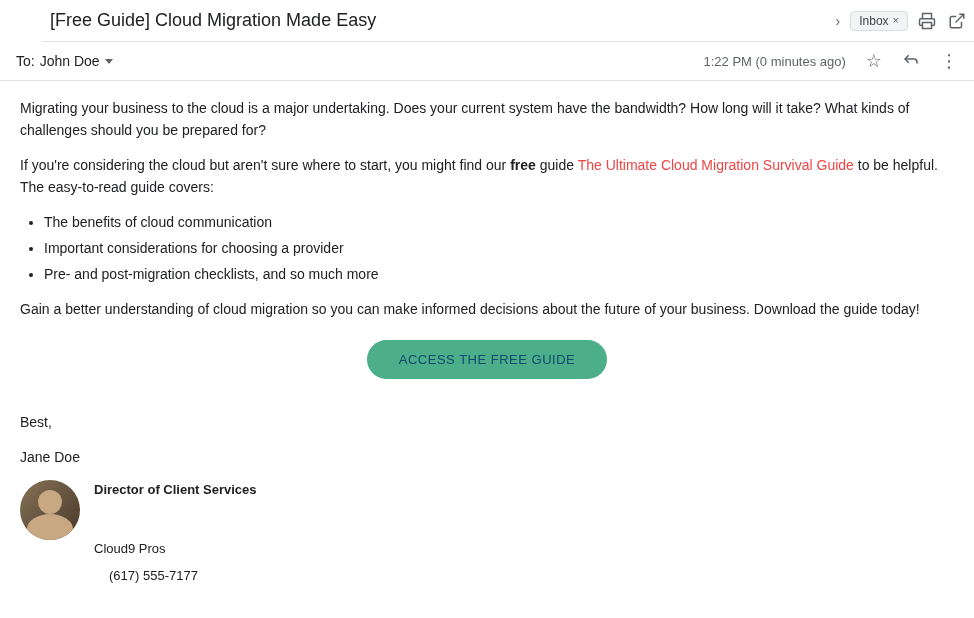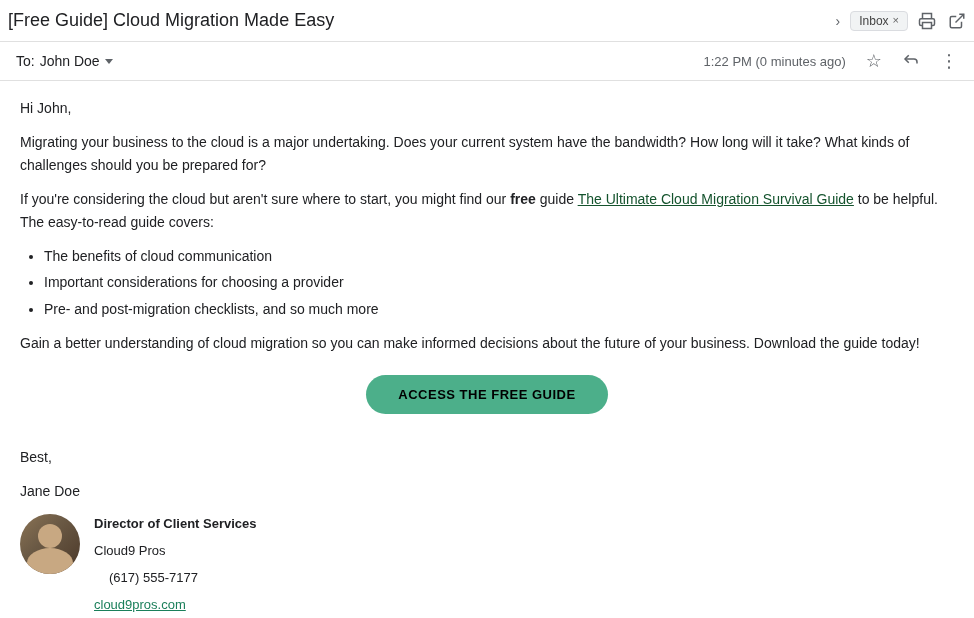--- a/index.html
+++ b/index.html
@@ -12,20 +12,21 @@
       min-height: 618px;
     }
 
     
     .email-header {
       display: flex;
       align-items: center;
       padding: 10px 8px;
       border-bottom: 1px solid #e0e0e0;
       gap: 10px;
+      margin-left: 42px;
     }
     .email-subject {
       font-size: 18px;
       font-weight: 400;
       color: #202124;
       flex: 1;
     }
     .label-tag {
       display: inline-flex;
       background: #f1f3f4;
@@ -113,42 +114,41 @@
       margin-bottom: 12px;
     }
     .email-body ul {
       margin: 0 0 12px 24px;
     }
     .email-body ul li {
       margin-bottom: 4px;
       list-style: disc;
     }
     .link-green {
-      color: #14532d;
-      text-decoration: underline;
+      color: #ef4444;
       cursor: pointer;
     }
     .bold-text {
       font-weight: bold;
     }
 
     
     .cta-container {
       display: flex;
       justify-content: center;
       margin: 20px 0 24px 0;
     }
     .cta-button {
       background-color: #4caf8a;
-      color: #000000;
+      color: #0c4a6e;
       border: none;
       border-radius: 24px;
       padding: 12px 32px;
       font-size: 13px;
-      font-weight: 700;
+      font-weight: 400;
       letter-spacing: 0.5px;
       cursor: pointer;
       text-transform: uppercase;
     }
 
     
     .signature {
       margin-top: 8px;
       padding-top: 8px;
     }
@@ -201,20 +201,21 @@
       flex-direction: column;
       gap: 6px;
       font-size: 13px;
       color: #202124;
     }
     .sig-title {
       font-weight: 700;
     }
     .sig-company {
       font-weight: 400;
+      margin-top: 32px;
     }
     .sig-phone {
       font-weight: 400;
       margin-left: 15px;
     }
     .sig-website {
       color: #1a7f5a;
       text-decoration: underline;
       cursor: pointer;
     }
@@ -261,21 +262,20 @@
         <polyline points="9 17 4 12 9 7"></polyline>
         <path d="M20 18v-2a4 4 0 0 0-4-4H4"></path>
       </svg>
     </span>
     <span class="more-icon">⋮</span>
   </div>
 </div>
 
 <div class="email-body">
 
-  <p>Hi John,</p>
 
   <p>Migrating your business to the cloud is a major undertaking. Does your current system have the bandwidth? How long will it take? What kinds of challenges should you be prepared for?</p>
 
   <p>
     <span>If you're considering the cloud but aren't sure where to start, you might find our </span><span class="bold-text">free</span> guide <a class="link-green">The Ultimate Cloud Migration Survival Guide</a><span> to be helpful. The easy-to-read guide covers:</span>
   </p>
 
   <ul>
     <li>The benefits of cloud communication</li>
     <li>Important considerations for choosing a provider</li>
@@ -290,18 +290,17 @@
 
   <div class="signature">
     <p class="signature-name-line">Best,</p>
     <p class="signature-name-line">Jane Doe</p>
     <div class="signature-details">
       <div class="avatar-circle"></div>
       <div class="sig-text">
         <span class="sig-title">Director of Client Services</span>
         <span class="sig-company">Cloud9 Pros</span>
         <span class="sig-phone">(617) 555-7177</span>
-        <a class="sig-website link-green">cloud9pros.com</a>
       </div>
     </div>
   </div>
 
 </div>
 
 </body></html>

